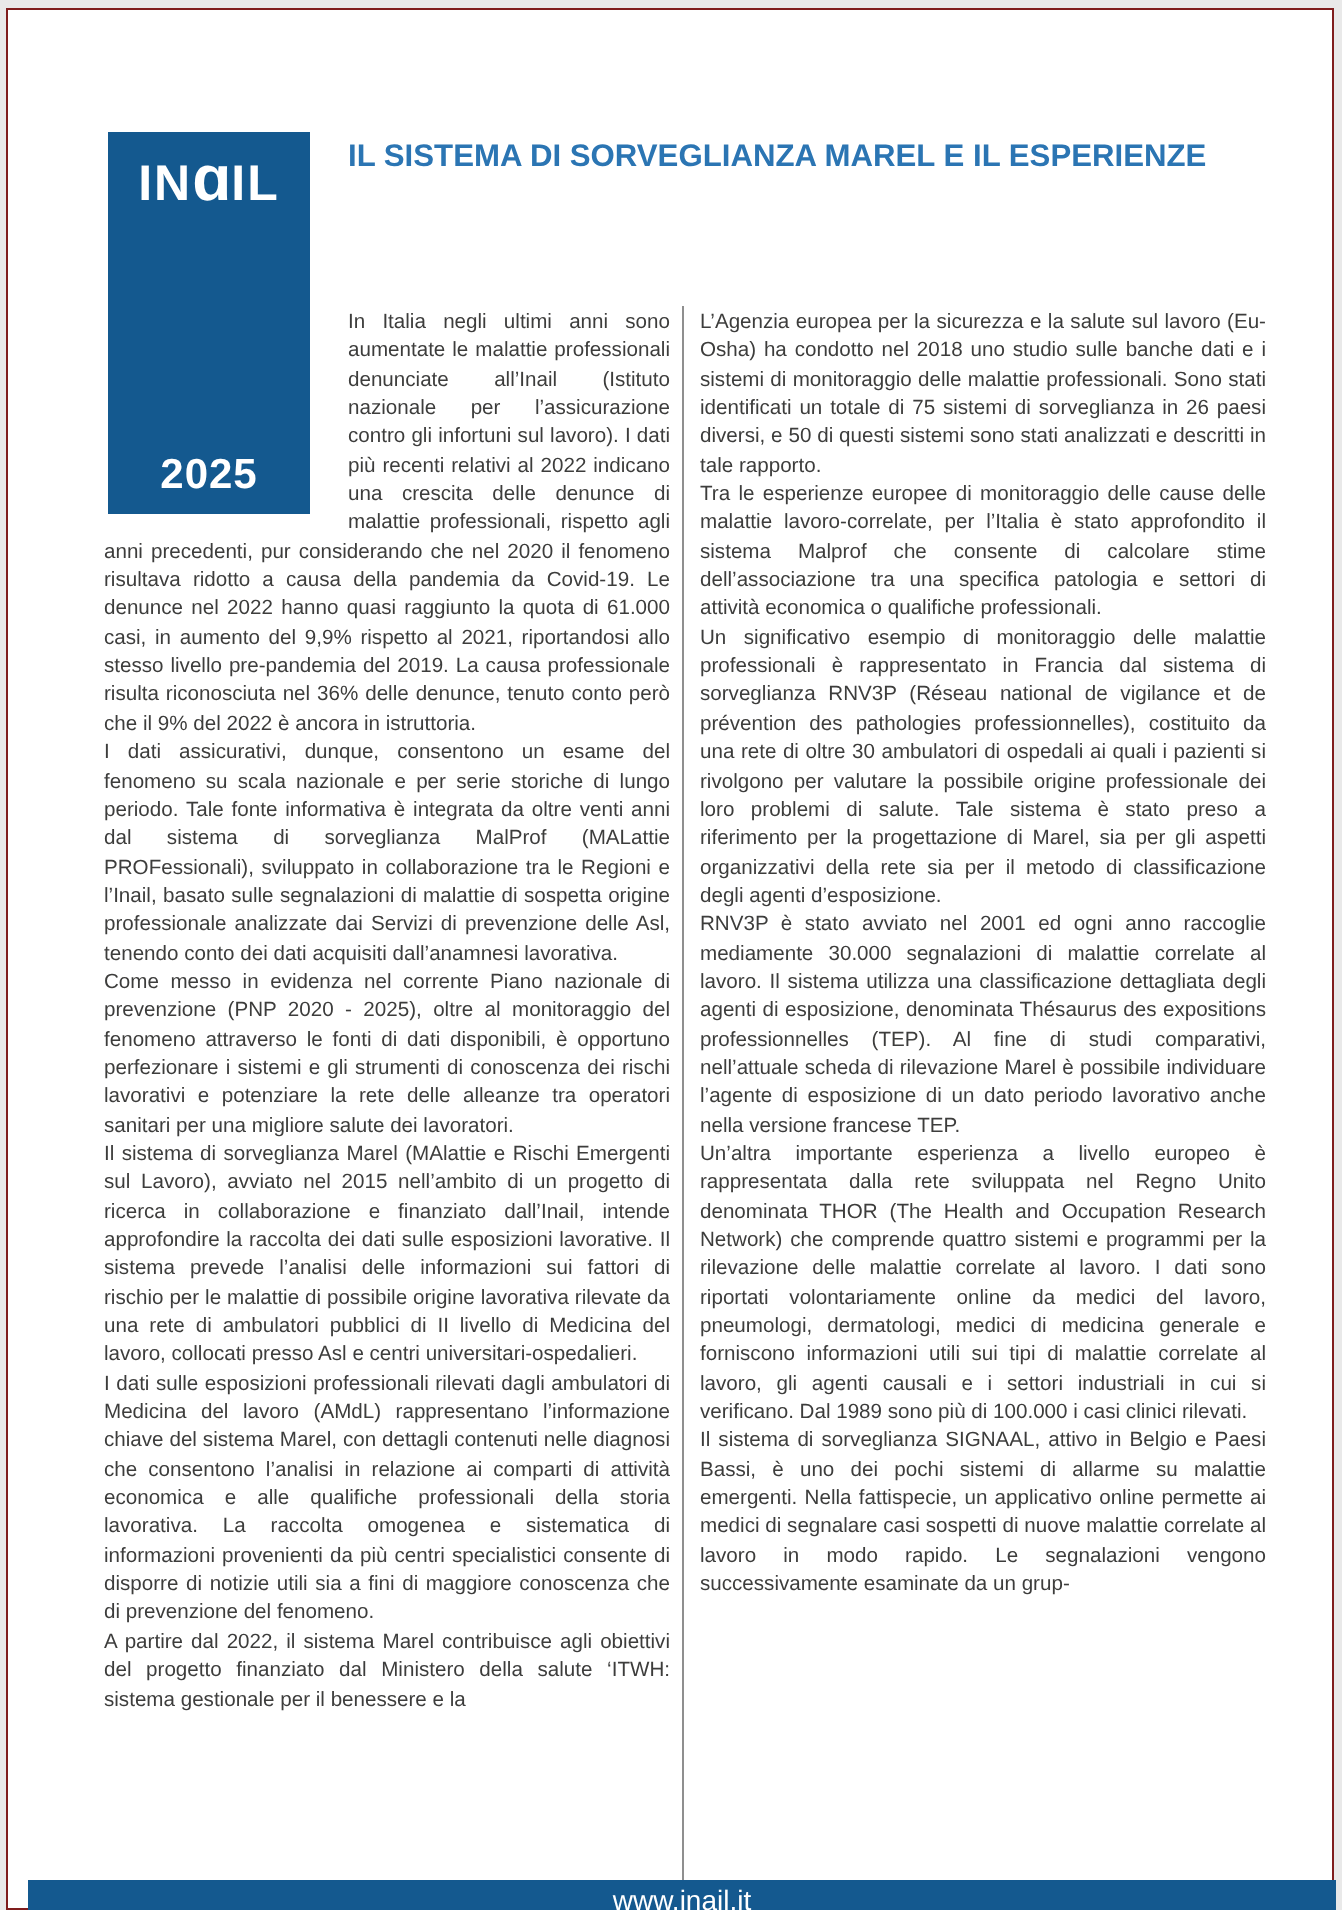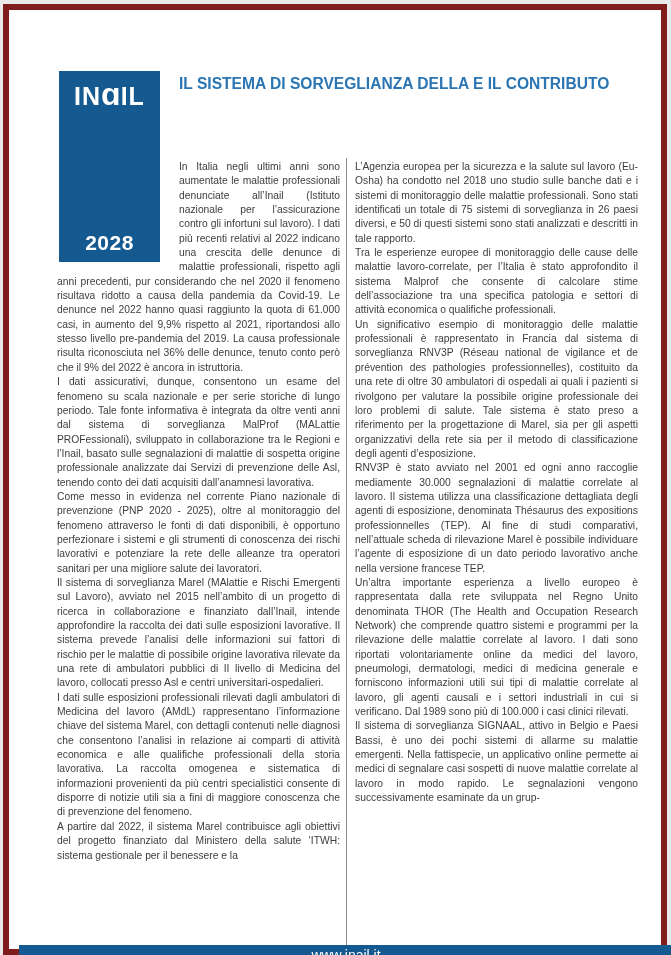--- a/index.html
+++ b/index.html
@@ -4,21 +4,21 @@
 <style>
   html,body{margin:0;padding:0;}
   body{
     width:671px;height:955px;position:relative;
     background:#e9e9e9;
     font-family:"Liberation Sans","DejaVu Sans",sans-serif;
     overflow:hidden;
   }
   .page{
     position:absolute;left:3px;top:4px;width:664px;height:951px;
-    background:#ffffff;border:6px solid #7f1d1d;box-sizing:border-box;
+    background:#ffffff;border:1px solid #7f1d1d;box-sizing:border-box;
   }
   
   .logo-box{
     position:absolute;left:50px;top:61px;width:101px;height:191px;
     background:#14598f;color:#ffffff;
   }
   .logo{
     position:absolute;top:8px;left:0;right:0;text-align:center;
     font-weight:bold;font-size:25px;letter-spacing:1px;line-height:30px;
     white-space:nowrap;
@@ -63,25 +63,25 @@
     color:#ffffff;text-decoration:none;font-weight:normal;font-size:14px;
   }
 </style>
 </head>
 <body>
 
 <div class="page">
 
   <div class="logo-box">
     <div class="logo"><span>IN</span><span class="alpha">ɑ</span><span>IL</span></div>
-    <div class="year">2028</div>
+    <div class="year">2025</div>
   </div>
 
   <div class="doc-title">
-    <div>IL SISTEMA DI SORVEGLIANZA DELLA E IL CONTRIBUTO</div>
+    <div>IL SISTEMA DI SORVEGLIANZA MAREL E IL ESPERIENZE</div>
   </div>
 
   <div class="col col-left">
     <div class="box-spacer"></div>
     <p>In Italia negli ultimi anni sono aumentate le malattie professionali denunciate all’Inail (Istituto nazionale per l’assicurazione contro gli infortuni sul lavoro). I dati più recenti relativi al 2022 indicano una crescita delle denunce di malattie professionali, rispetto agli anni precedenti, pur considerando che nel 2020 il fenomeno risultava ridotto a causa della pandemia da Covid-19. Le denunce nel 2022 hanno quasi raggiunto la quota di 61.000 casi, in aumento del 9,9% rispetto al 2021, riportandosi allo stesso livello pre-pandemia del 2019. La causa professionale risulta riconosciuta nel 36% delle denunce, tenuto conto però che il 9% del 2022 è ancora in istruttoria.</p>
     <p>I dati assicurativi, dunque, consentono un esame del fenomeno su scala nazionale e per serie storiche di lungo periodo. Tale fonte informativa è integrata da oltre venti anni dal sistema di sorveglianza MalProf (MALattie PROFessionali), sviluppato in collaborazione tra le Regioni e l’Inail, basato sulle segnalazioni di malattie di sospetta origine professionale analizzate dai Servizi di prevenzione delle Asl, tenendo conto dei dati acquisiti dall’anamnesi lavorativa.</p>
     <p>Come messo in evidenza nel corrente Piano nazionale di prevenzione (PNP 2020 - 2025), oltre al monitoraggio del fenomeno attraverso le fonti di dati disponibili, è opportuno perfezionare i sistemi e gli strumenti di conoscenza dei rischi lavorativi e potenziare la rete delle alleanze tra operatori sanitari per una migliore salute dei lavoratori.</p>
     <p>Il sistema di sorveglianza Marel (MAlattie e Rischi Emergenti sul Lavoro), avviato nel 2015 nell’ambito di un progetto di ricerca in collaborazione e finanziato dall’Inail, intende approfondire la raccolta dei dati sulle esposizioni lavorative. Il sistema prevede l’analisi delle informazioni sui fattori di rischio per le malattie di possibile origine lavorativa rilevate da una rete di ambulatori pubblici di II livello di Medicina del lavoro, collocati presso Asl e centri universitari-ospedalieri.</p>
     <p>I dati sulle esposizioni professionali rilevati dagli ambulatori di Medicina del lavoro (AMdL) rappresentano l’informazione chiave del sistema Marel, con dettagli contenuti nelle diagnosi che consentono l’analisi in relazione ai comparti di attività economica e alle qualifiche professionali della storia lavorativa. La raccolta omogenea e sistematica di informazioni provenienti da più centri specialistici consente di disporre di notizie utili sia a fini di maggiore conoscenza che di prevenzione del fenomeno.</p>
     <p>A partire dal 2022, il sistema Marel contribuisce agli obiettivi del progetto finanziato dal Ministero della salute ‘ITWH: sistema gestionale per il benessere e la</p>

